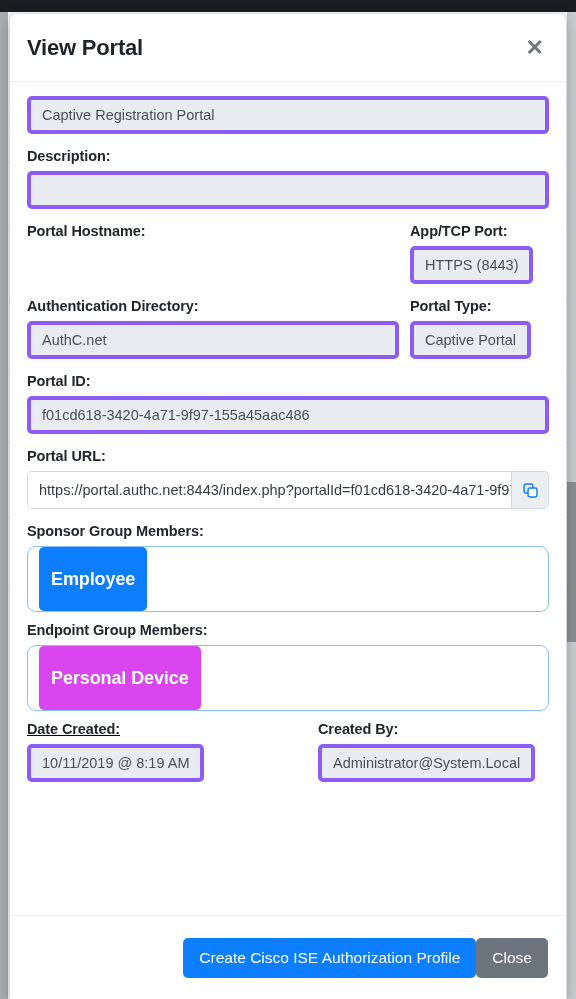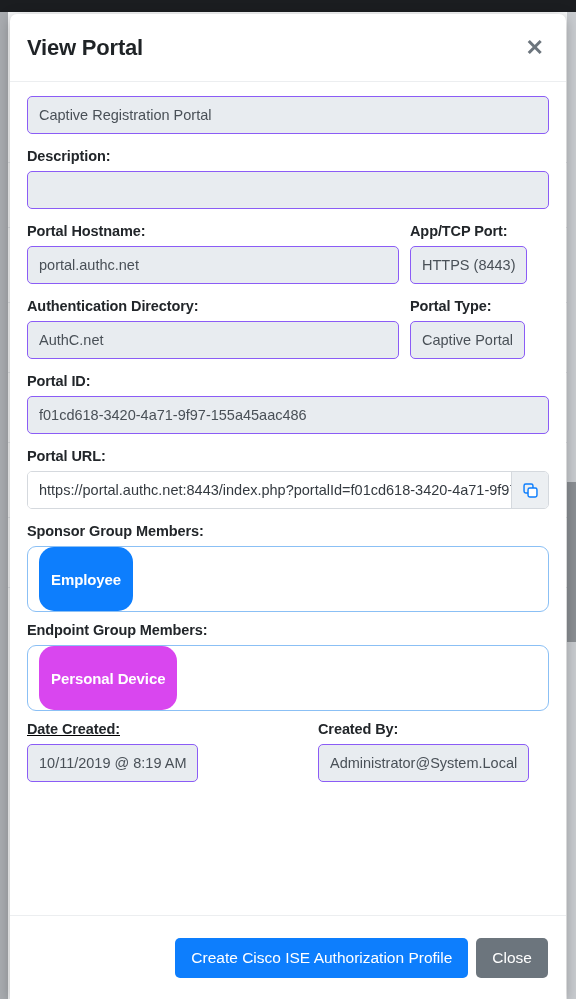--- a/index.html
+++ b/index.html
@@ -66,21 +66,21 @@
     overflow:hidden;
   }
 
   .lbl{
     font-size:14.5px;font-weight:700;color:#22262a;
     margin:0 0 7px 0;display:block;letter-spacing:-.1px;
   }
 
   .fld{
     background:#e8ecf0;
-    border:1px solid #8b5cf6;
+    border:4px solid #8b5cf6;
     border-radius:5px;
     height:38px;
     display:flex;align-items:center;
     padding:0 11px;
     box-sizing:border-box;
     font-size:14.5px;color:#495057;
     white-space:nowrap;overflow:hidden;
   }
   .fld.full{width:100%;}
   .fld.empty{}
@@ -116,31 +116,30 @@
     border:1px solid #8bc0f5;
     border-radius:9px;
     min-height:62px;
     display:flex;align-items:center;flex-wrap:wrap;gap:6px;
     padding:0 11px;
     box-sizing:border-box;
     background:#fff;
   }
   .tag{
     display:inline-flex;align-items:center;
-    height:32px;padding:16px 12px;border-radius:15px;
-    color:#fff;font-size:15px;font-weight:700;letter-spacing:-.1px;
+    height:32px;padding:16px 12px;border-radius:5px;
+    color:#fff;font-size:18px;font-weight:700;letter-spacing:-.1px;
     white-space:nowrap;cursor:default;
   }
 
   
   .modal-footer{
     flex:0 0 84px;
     border-top:1px solid #eceef0;
     display:flex;align-items:center;justify-content:flex-end;
-    gap:8px;
     padding:0 18px;
     box-sizing:border-box;
   }
   .btn{
     border:none;border-radius:5px;
     font-family:"Liberation Sans", sans-serif;
     font-size:15.5px;color:#fff;
     height:40px;padding:0 16px;cursor:pointer;
     white-space:nowrap;
   }
@@ -181,21 +180,20 @@
     <div class="gap-sm"></div>
 
     <label class="lbl">Description:</label>
     <div class="fld full empty"></div>
 
     <div class="gap-sm"></div>
 
     <div class="row2">
       <div class="col-l">
         <label class="lbl">Portal Hostname:</label>
-        <div class="fld full">portal.authc.net</div>
       </div>
       <div class="col-r">
         <label class="lbl">App/TCP Port:</label>
         <div class="fld auto">HTTPS (8443)</div>
       </div>
     </div>
 
     <div class="gap-sm"></div>
 
     <div class="row2">

